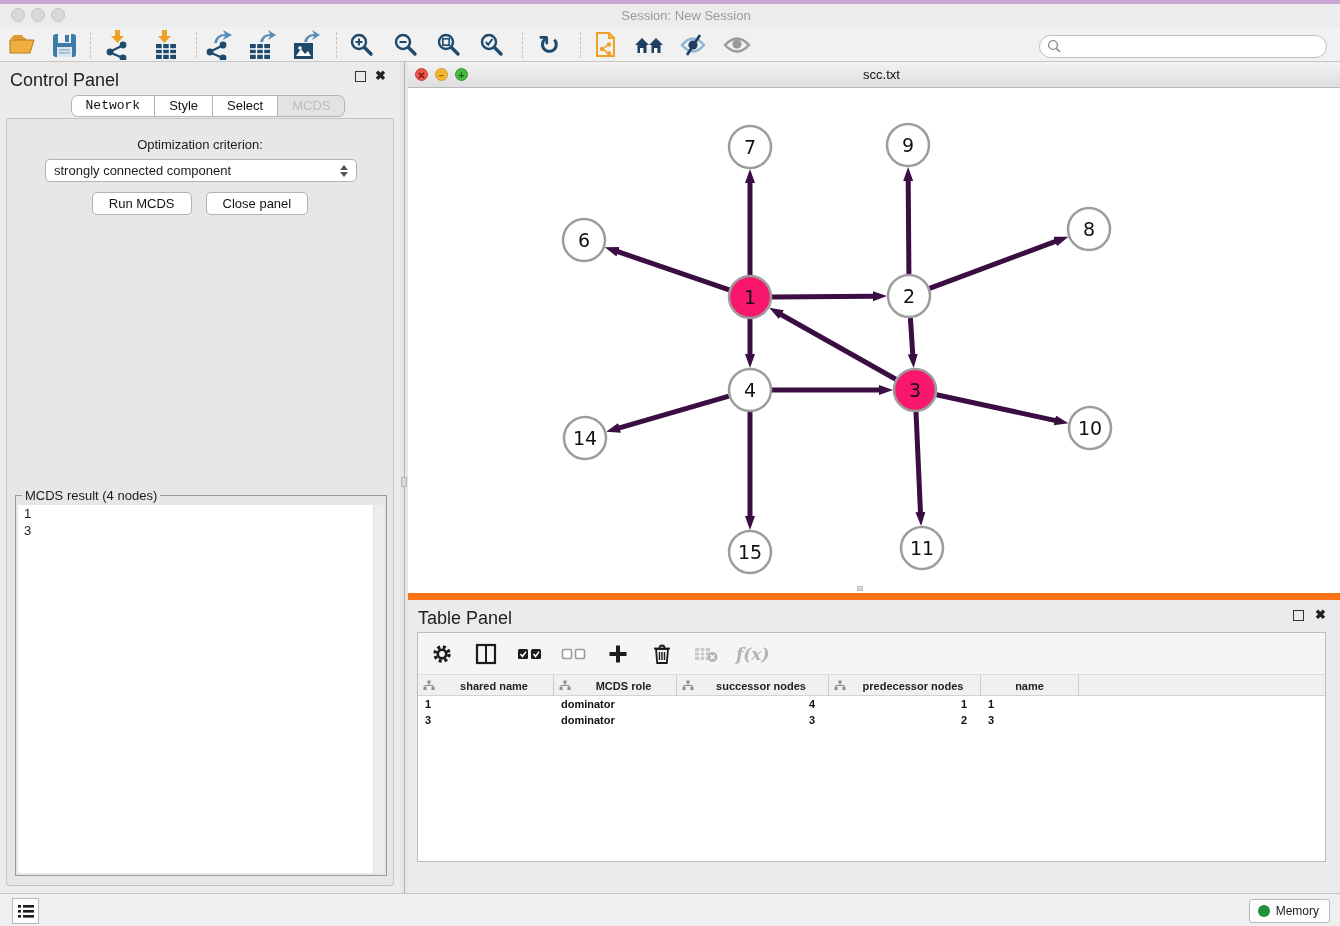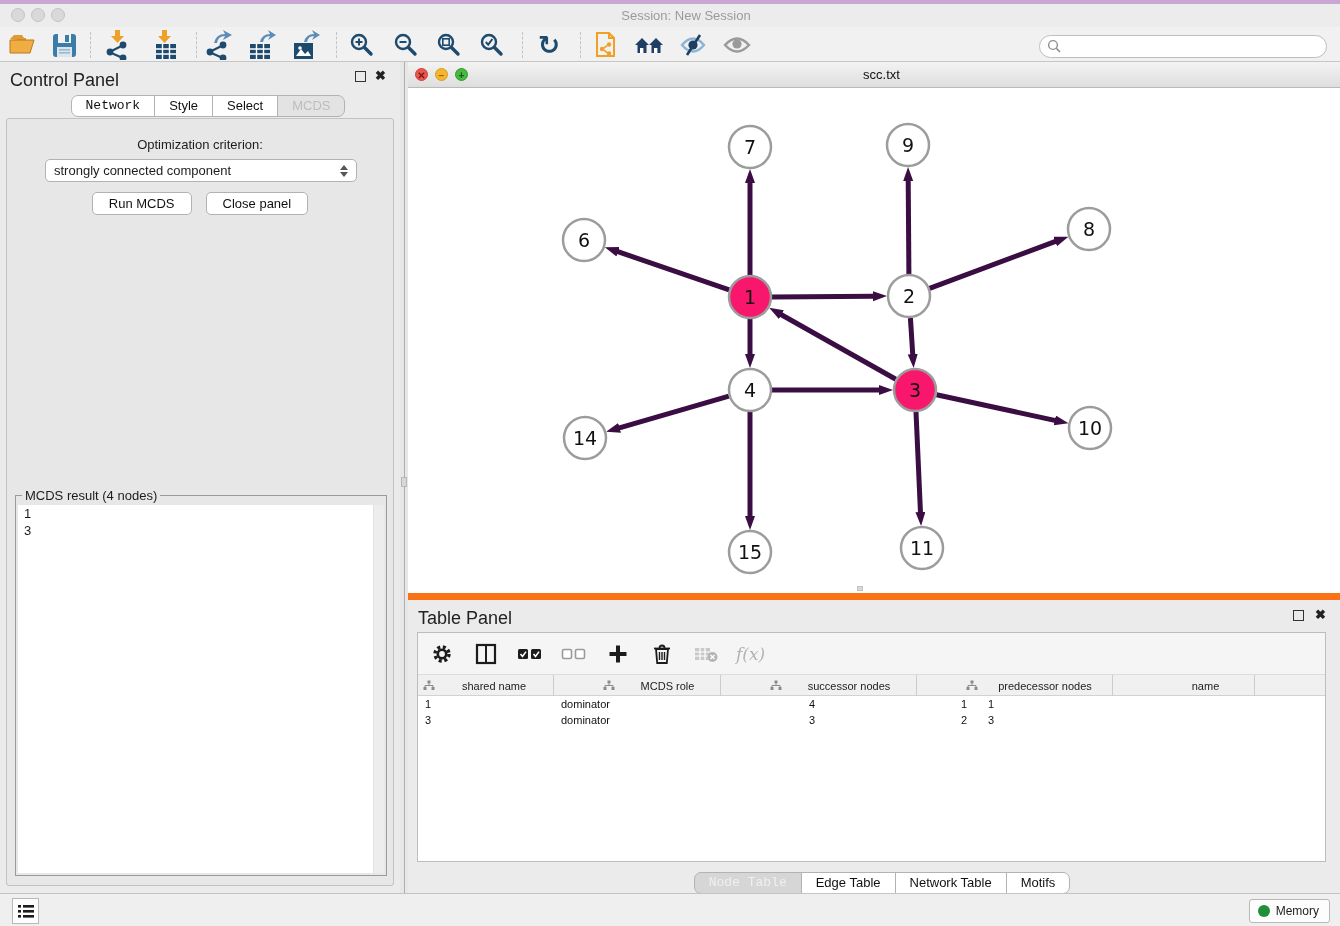--- a/index.html
+++ b/index.html
@@ -50,25 +50,25 @@
   .splitter .grip { position:absolute; left:1px; top:415px; width:6px; height:10px; background:#d7d7d7; border:1px solid #b8b8b8; }
   
   .net-window { position:absolute; left:408px; top:62px; width:932px; height:531px; background:#fff; }
   .net-titlebar { position:absolute; left:0; top:0; width:100%; height:26px; background:linear-gradient(#f3f3f3,#dedede); border-bottom:1px solid #b9b9b9; }
   .traffic { position:absolute; top:6px; width:13px; height:13px; border-radius:50%; font-size:10px; font-weight:bold; text-align:center; line-height:13px; }
   .net-title { position:absolute; left:15px; right:0; top:5px; text-align:center; font-size:13px; color:#111; }
   .net-canvas { position:absolute; left:0; top:26px; width:932px; height:505px; background:#fff; }
   .canvas-grip { position:absolute; left:449px; top:498px; width:6px; height:5px; background:#d9d9d9; border:1px solid #c2c2c2; }
   
   .table-panel { position:absolute; left:408px; top:593px; width:932px; height:300px; background:#ebebeb; border-top:7px solid #f97316; }
-  .tp-box { position:absolute; left:9px; top:32px; width:909px; height:230px; background:#fff; border:1px solid #bdbdbd; }
+  .tp-box { position:absolute; left:9px; top:32px; width:909px; height:230px; background:#fff; border:1px solid #bdbdbd;font-weight:bold; }
   .tp-toolbar { position:absolute; left:0; top:0; width:100%; height:42px; background:#f5f5f5; border-bottom:1px solid #dcdcdc; display:flex; align-items:center; padding-left:10px; gap:16px; }
   .tp-tool { width:28px; height:28px; display:flex; align-items:center; justify-content:center; }
   .fx-label { font-family:"DejaVu Serif", serif; font-style:italic; font-size:17px; color:#b3b3b3; }
-  .tp-header { position:absolute; left:0; top:42px; width:100%; height:21px; background:#f0f0f0; border-bottom:1px solid #d2d2d2; display:flex;gap:44px; }
+  .tp-header { position:absolute; left:0; top:42px; width:100%; height:21px; background:#f0f0f0; border-bottom:1px solid #d2d2d2; display:flex; }
   .th-cell { height:21px; border-right:1px solid #cccccc; display:flex; align-items:center; font-size:11px; color:#222; }
   .th-cell .lbl { flex:1; text-align:center; }
   .th-icon { margin-left:5px; }
   .tp-rows { position:absolute; left:0; top:63px; width:100%; }
   .t-row { display:flex; height:16px; }
   .t-cell { font-size:11px; line-height:16px; color:#111; overflow:hidden; }
   
   .tp-tabs { position:absolute; left:0; top:272px; width:100%; display:flex; justify-content:center; }
   
   .statusbar { position:absolute; left:0; top:893px; width:1340px; height:33px; background:#efefef; border-top:1px solid #c4c4c4; }
@@ -456,26 +456,20 @@
           </div>
           <div class="t-row">
             <div class="t-cell" style="width:136px;padding-left:7px;text-align:left">3</div>
             <div class="t-cell" style="width:123px;padding-left:7px;text-align:left">dominator</div>
             <div class="t-cell" style="width:152px;padding-right:14px;text-align:right">3</div>
             <div class="t-cell" style="width:152px;padding-right:14px;text-align:right">2</div>
             <div class="t-cell" style="width:98px;padding-left:7px;text-align:left">3</div>
           </div>
         </div>
     </div>
-    <div class="tp-tabs" id="tp-tabs">
-        <button class="tab-btn first" style="background: rgb(214, 214, 214); color: rgb(240, 240, 240);">Node Table</button>
-        <button class="tab-btn">Edge Table</button>
-        <button class="tab-btn">Network Table</button>
-        <button class="tab-btn last">Motifs</button>
-      </div>
   </div>
 
   <div class="statusbar">
     <div class="list-btn">
       <svg width="18" height="16" viewBox="0 0 18 16">
         <rect x="1" y="2" width="3" height="2.6" fill="#1c1c1c"></rect>
           <rect x="6" y="2" width="11" height="2.6" fill="#1c1c1c"></rect>
         <rect x="1" y="7" width="3" height="2.6" fill="#1c1c1c"></rect>
           <rect x="6" y="7" width="11" height="2.6" fill="#1c1c1c"></rect>
         <rect x="1" y="12" width="3" height="2.6" fill="#1c1c1c"></rect>

